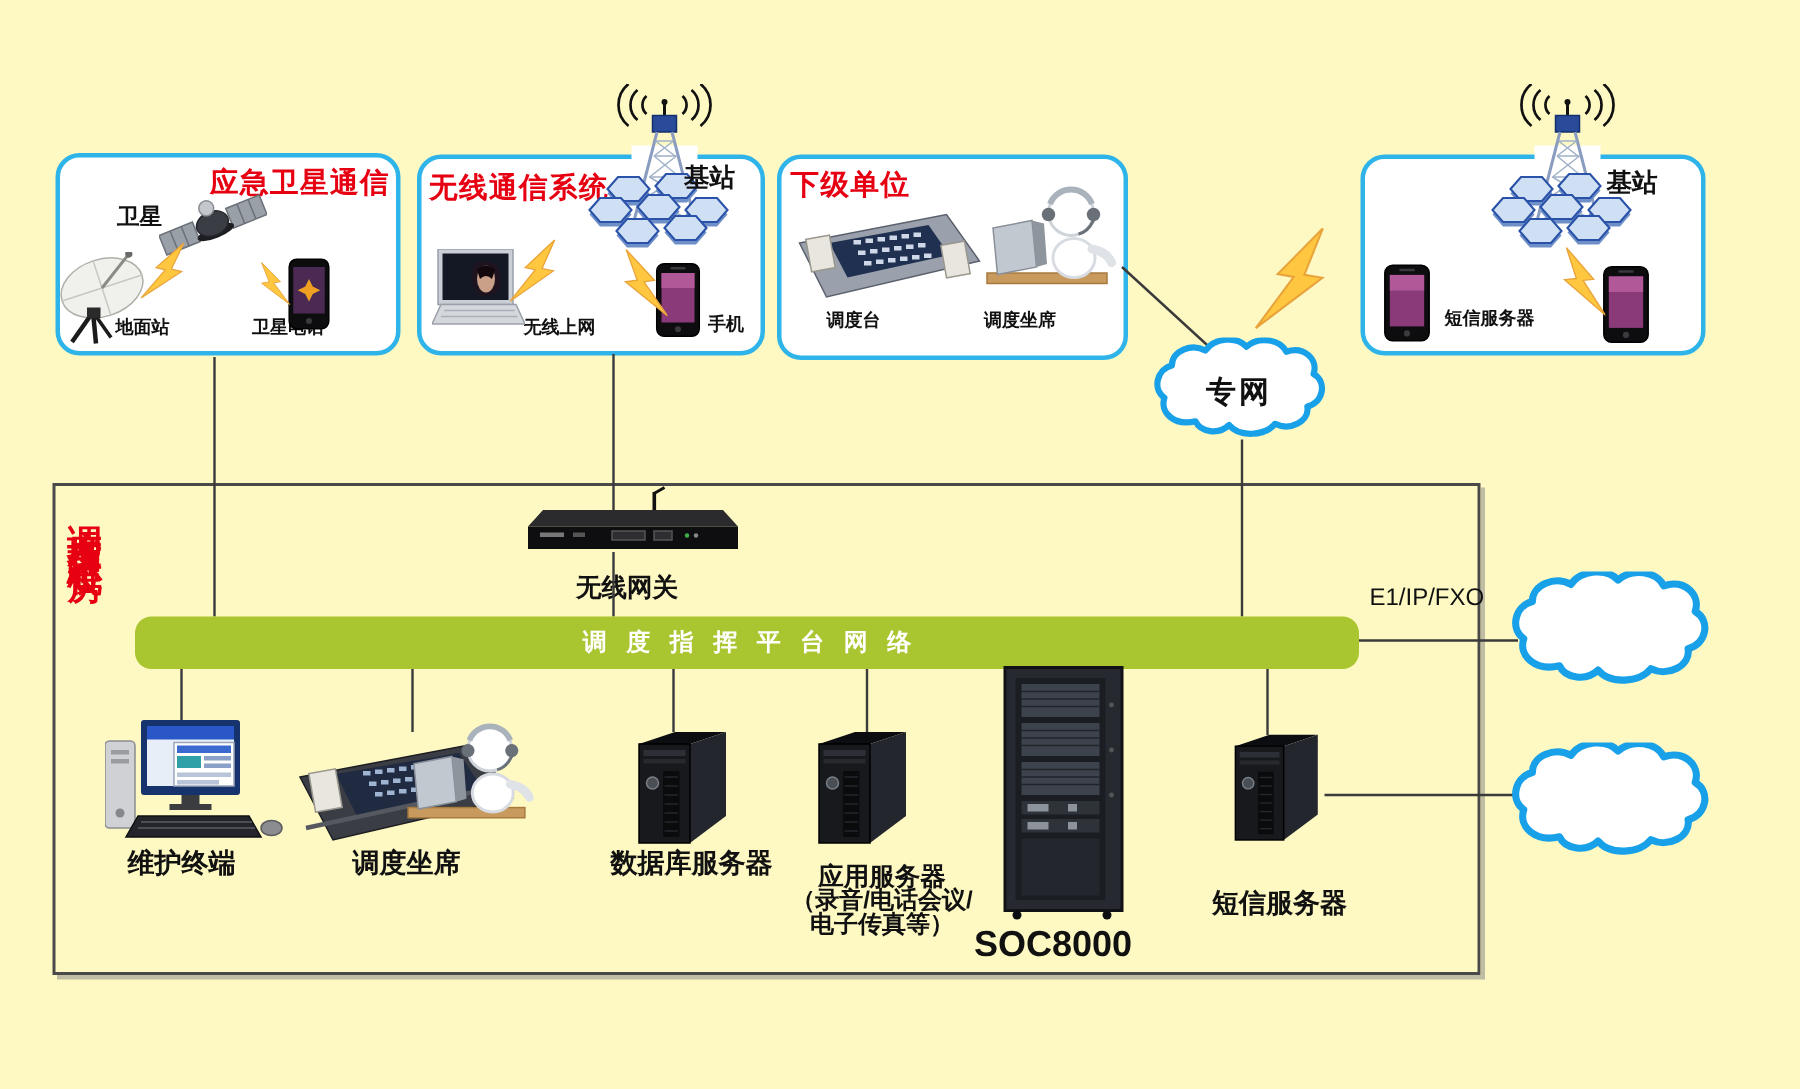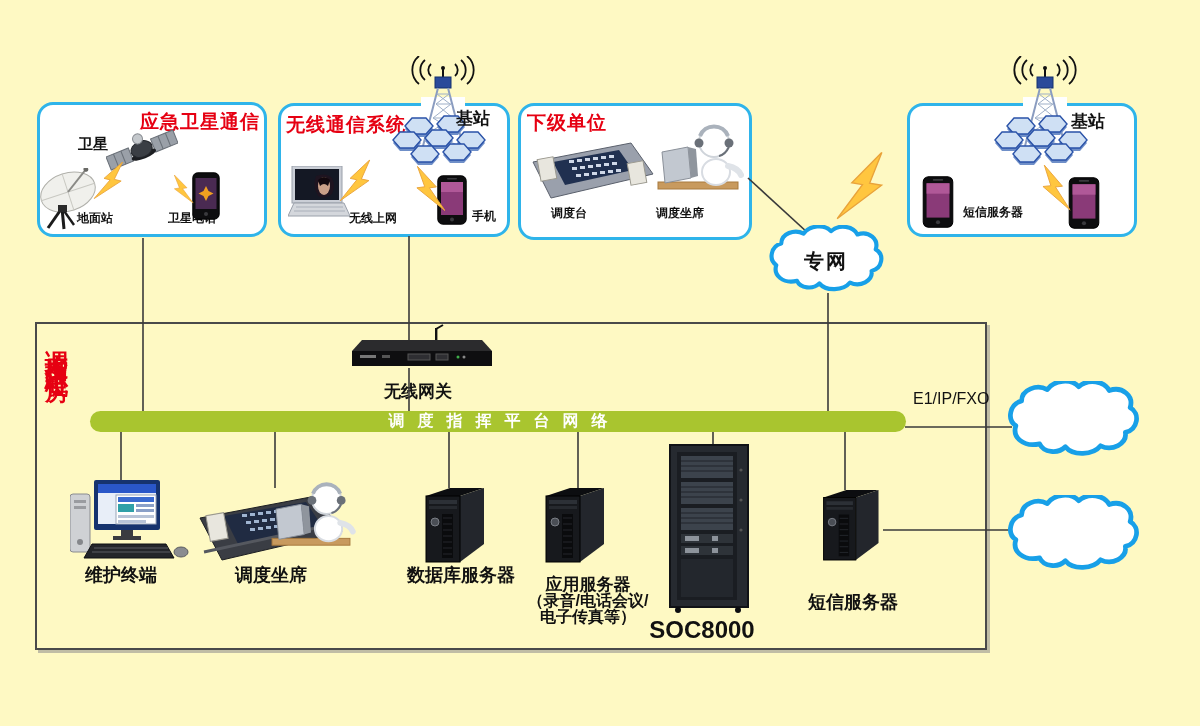--- a/index.html
+++ b/index.html
@@ -8,21 +8,21 @@
   .abs{position:absolute;}
   .gbox{position:absolute;border:3px solid #2FB4EA;border-radius:16px;background:#fff;box-sizing:border-box;}
   .gtitle{position:absolute;font-size:19px;font-weight:bold;color:#E60012;letter-spacing:1px;white-space:nowrap;}
   .lbl{position:absolute;font-size:12px;font-weight:600;color:#111;white-space:nowrap;}
   .lbl-bold{position:absolute;font-size:17px;font-weight:bold;color:#111;white-space:nowrap;}
   .dev-lbl{position:absolute;font-size:18px;font-weight:bold;color:#111;text-align:center;white-space:nowrap;}
   .mainbox{position:absolute;left:35px;top:322px;width:952px;height:328px;border:2px solid #4a4a4a;
            box-sizing:border-box;background:transparent;box-shadow:3px 3px 0 rgba(140,140,140,.55);}
   .roomtitle{position:absolute;left:42px;top:331px;writing-mode:vertical-rl;text-orientation:upright;
              font-size:23px;font-weight:bold;color:#E60012;letter-spacing:4px;line-height:30px;}
-  .netbar{position:absolute;left:90px;top:411px;width:816px;height:21px;border-radius:11px;background:#A9C52F;
+  .netbar{position:absolute;left:90px;top:411px;width:816px;height:35px;border-radius:11px;background:#A9C52F;
           display:flex;align-items:center;justify-content:center;}
   .netbar span{color:#fff;font-size:16px;font-weight:bold;letter-spacing:13px;text-indent:13px;white-space:nowrap;}
   .cloud-label{position:absolute;display:flex;align-items:center;justify-content:center;
                font-size:20px;font-weight:600;color:#111;letter-spacing:2px;white-space:nowrap;text-align:right;}
   svg{display:block;}
   .applbl{position:absolute;left:512px;top:576px;width:152px;text-align:center;color:#111;}
   .applbl .l1{font-size:17px;font-weight:bold;line-height:17px;}
   .applbl .l2{font-size:16px;font-weight:bold;line-height:16px;}
 </style>
 </head>

